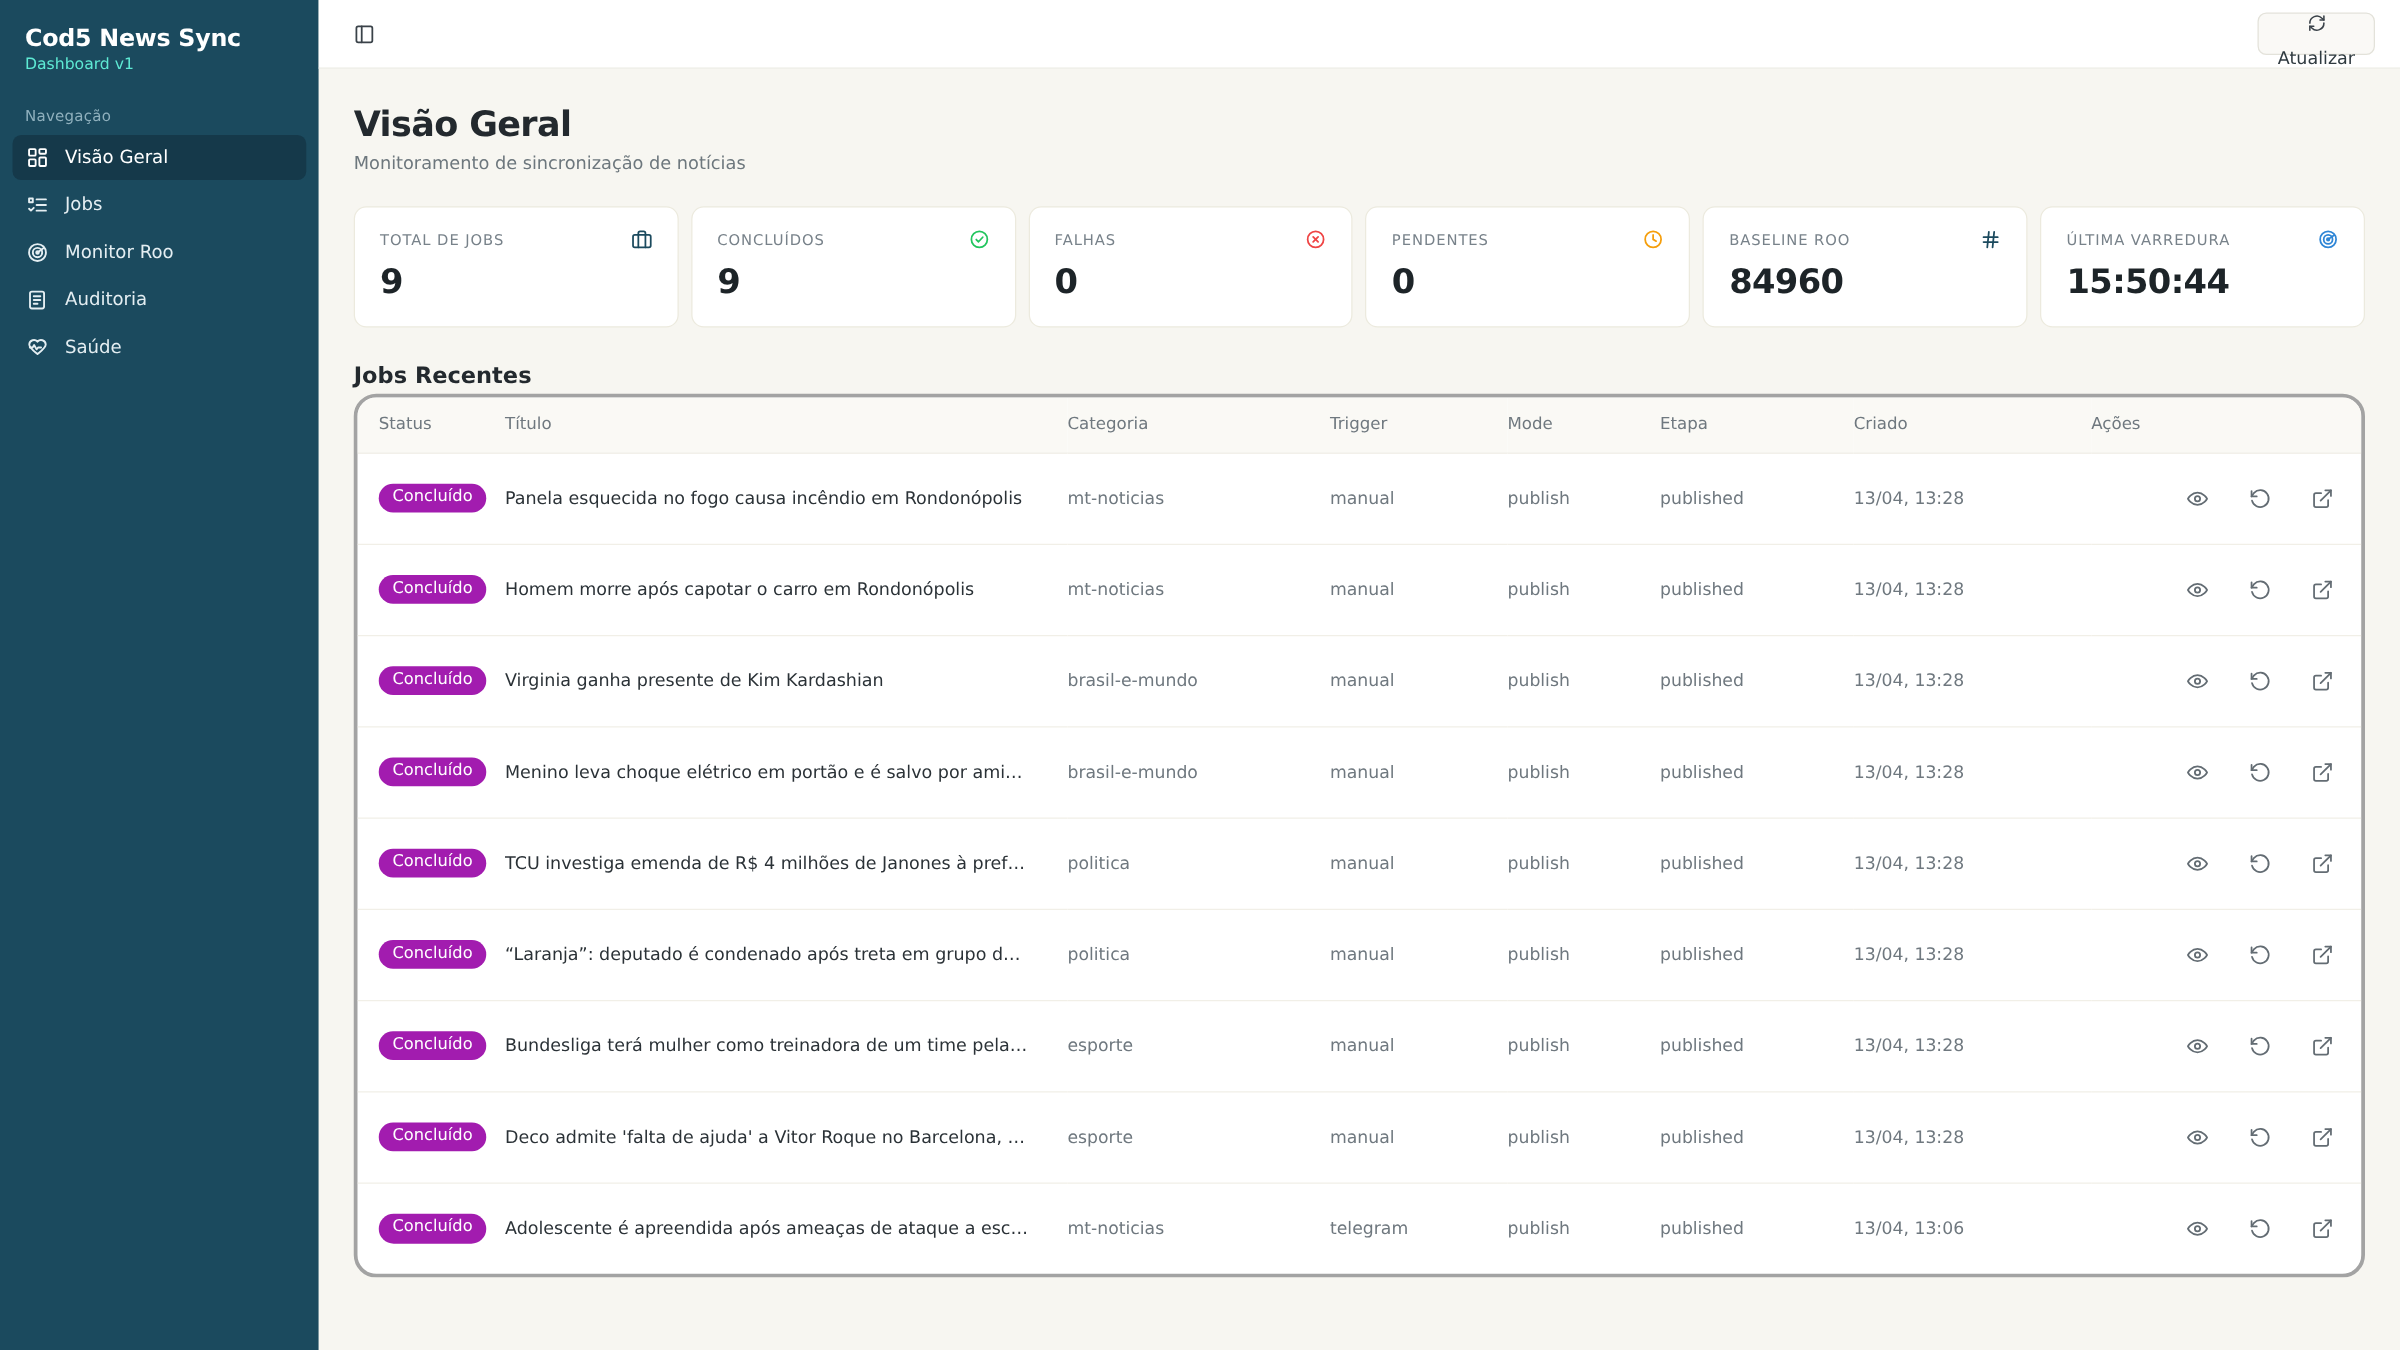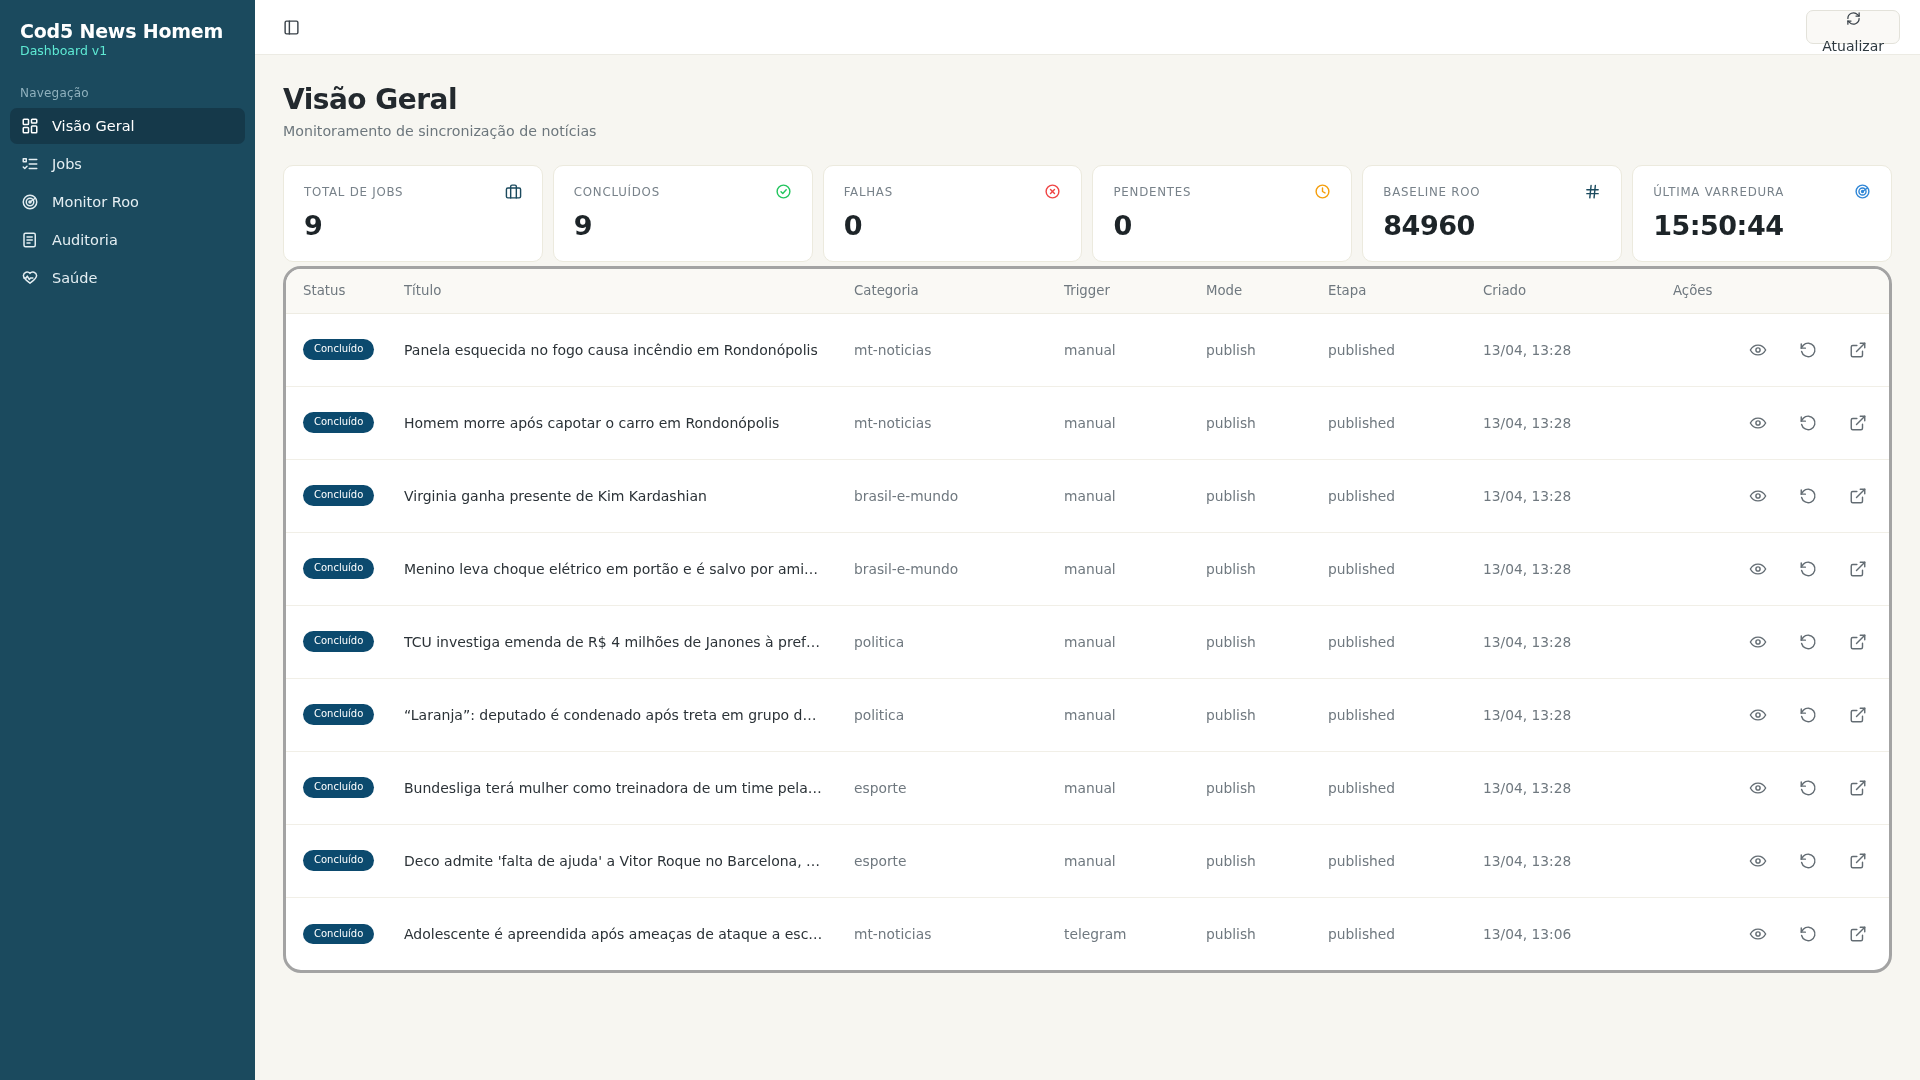--- a/index.html
+++ b/index.html
@@ -118,43 +118,43 @@
   .col-status { width: 118px; padding-left: 17px !important; }
   .col-title  { width: 450px; }
   .col-cat    { width: 210px; }
   .col-trig   { width: 142px; }
   .col-mode   { width: 122px; }
   .col-etapa  { width: 155px; }
   .col-criado { width: 190px; }
   .col-acoes  { width: auto; padding-right: 22px !important; }
 
   .badge {
-    display: inline-block; background: #0c4a6e; color: #ffffff;
-    font-size: 10px; padding: 4px 11px 5px 11px; border-radius: 999px;
+    display: inline-block; background: #a21caf; color: #ffffff;
+    font-size: 13px; padding: 4px 11px 5px 11px; border-radius: 999px;
     line-height: 1.15; white-space: nowrap;
   }
   .cell-title {
     color: #2b3237; font-size: 14px;
     white-space: nowrap; overflow: hidden; text-overflow: ellipsis;
     display: block; max-width: 430px;
   }
   .actions { display: flex; align-items: center; justify-content: flex-end; gap: 32px; }
   .act-btn {
     width: 18px; height: 18px; cursor: pointer; display: block;
   }
   .act-btn svg { width: 18px; height: 18px; display: block; color: #636c73; }
 </style>
 </head>
 <body>
 
 <div class="app">
 
   <aside class="sidebar">
     <div class="brand">
-      <div class="brand-title">Cod5 News Homem</div>
+      <div class="brand-title">Cod5 News Sync</div>
       <div class="brand-sub">Dashboard v1</div>
     </div>
 
     <div class="nav-section-label">Navegação</div>
 
     <nav class="nav-list">
 
       <div class="nav-item active">
         <span class="ico">
           <svg viewBox="0 0 24 24" fill="none" stroke="currentColor" stroke-width="2" stroke-linecap="round" stroke-linejoin="round">
@@ -324,20 +324,21 @@
                   <circle cx="12" cy="12" r="1.4"></circle>
                 <path d="M12 12l7-5"></path>
               </svg>
             </span>
           </div>
           <div class="stat-value">15:50:44</div>
         </div>
 
       </div>
 
+      <h2 class="section-title">Jobs Recentes</h2>
 
       <div class="table-card">
         <table>
           <thead>
             <tr>
               <th class="col-status">Status</th>
               <th class="col-title">Título</th>
               <th class="col-cat">Categoria</th>
               <th class="col-trig">Trigger</th>
               <th class="col-mode">Mode</th>

